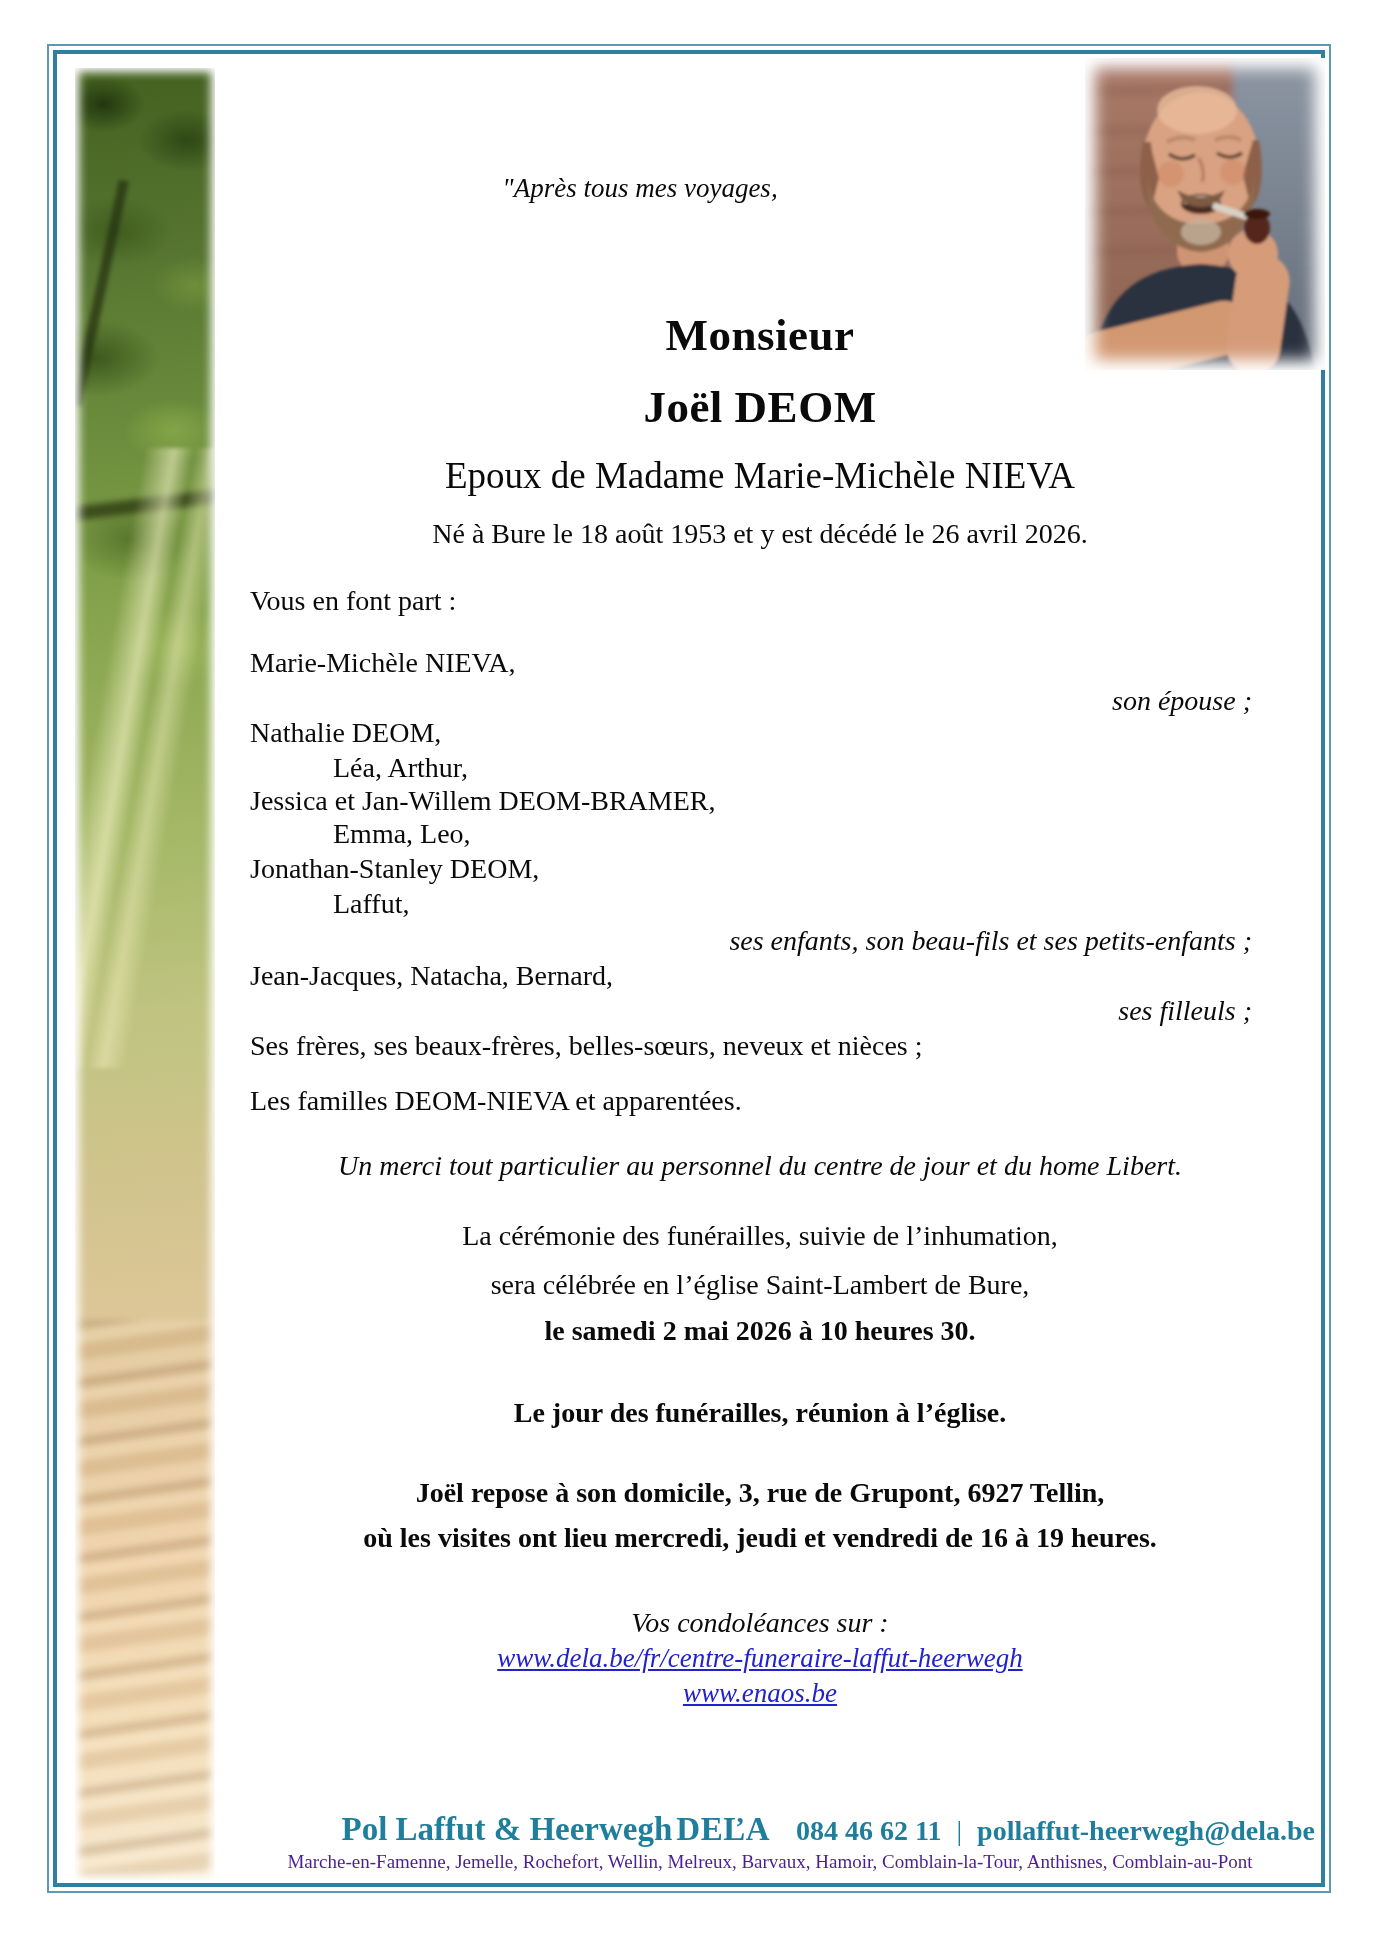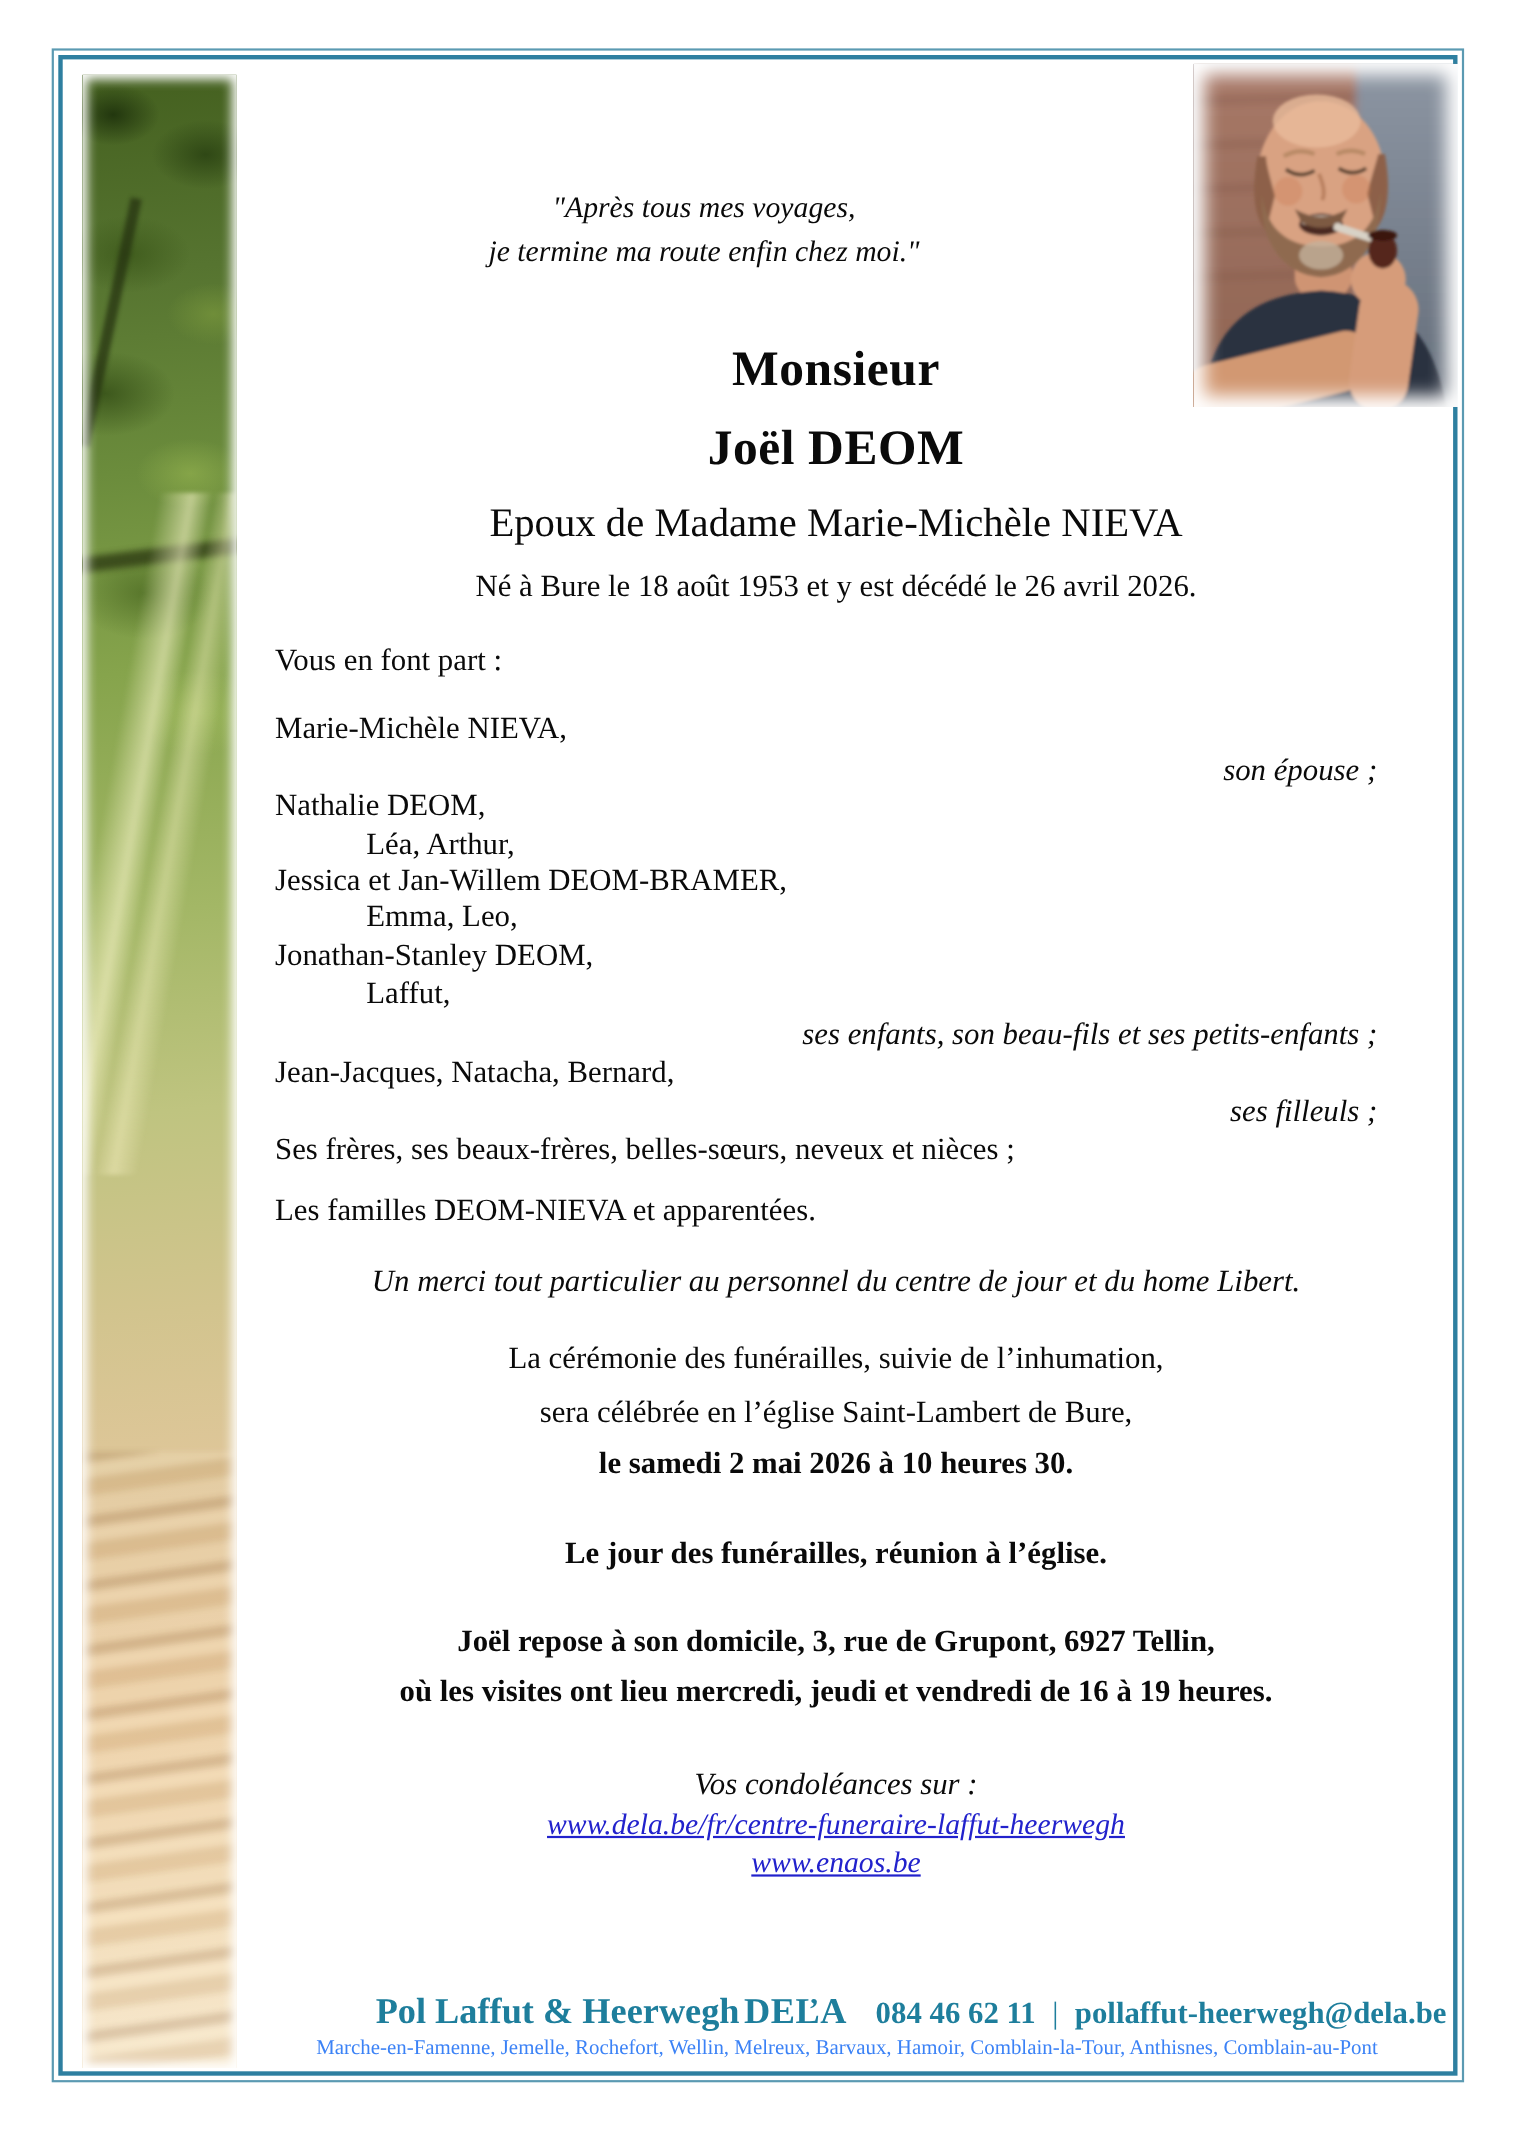--- a/index.html
+++ b/index.html
@@ -62,21 +62,21 @@
   .indent-col { left:333px; }
   .right-col { left:250px; width:1002px; text-align:right; font-style:italic; }
   .italic { font-style:italic; }
   .bold { font-weight:bold; }
   .link { color:#2222cc; text-decoration:underline; font-style:italic; font-size:27px; cursor:pointer; }
   .footer-main { left:225px; width:1090px; text-align:right; color:#1e7e9c; }
   .footer-main .brand { font-size:33px; font-weight:bold; }
   .footer-main .brand-logo { font-size:33px; font-weight:bold; letter-spacing:.5px; }
   .footer-main .contact { font-size:28px; font-weight:bold; margin-left:22px; }
   .footer-main .sep { font-weight:normal; margin:0 8px; }
-  .footer-towns { left:225px; width:1090px; text-align:center; color:#3b82f6; font-size:19px; }
+  .footer-towns { left:225px; width:1090px; text-align:center; color:#4c1d95; font-size:19px; }
 </style>
 </head>
 <body>
 
 <div class="page">
 
   <div class="frame-outer">
     <div class="frame-inner"></div>
   </div>
 
@@ -140,21 +140,20 @@
         <rect x="146" y="196" width="54" height="120" rx="27" fill="#d69c7a" transform="rotate(8 173 256)"></rect>
         <circle cx="168" cy="196" r="25" fill="#d69c7a"></circle>
         <rect x="128" y="144" width="46" height="7" rx="3" fill="#d8d2c6" transform="rotate(18 128 146)"></rect>
         <ellipse cx="172" cy="170" rx="13" ry="16" fill="#55271c"></ellipse>
         <ellipse cx="172" cy="156" rx="13" ry="5" fill="#3a150e"></ellipse>
       </g>
     </svg>
   </div>
 
   <div class="t quote" style="top:172px">"Après tous mes voyages,</div>
-  <div class="t quote" style="top:212px">je termine ma route enfin chez moi."</div>
 
   <div class="t center big" style="top:308px">Monsieur</div>
   <div class="t center big" style="top:380px">Joël DEOM</div>
   <div class="t center relation-line" style="top:454px">Epoux de Madame Marie-Michèle NIEVA</div>
   <div class="t center body" style="top:517px">Né à Bure le 18 août 1953 et y est décédé le 26 avril 2026.</div>
 
   <div class="t left-col body" style="top:584px">Vous en font part :</div>
 
   <div class="t left-col body" style="top:646px">Marie-Michèle NIEVA,</div>
   <div class="t right-col body" style="top:684px">son épouse ;</div>

